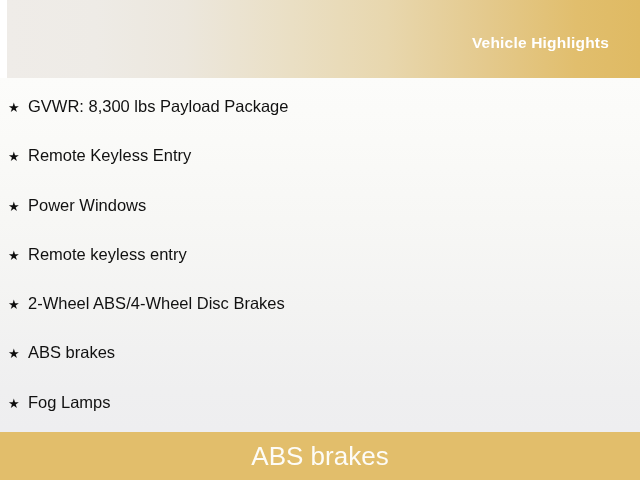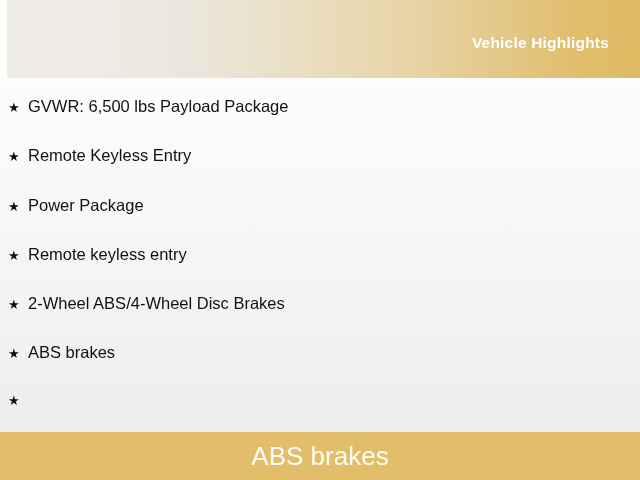--- a/index.html
+++ b/index.html
@@ -126,50 +126,51 @@
 
   <div class="header">
     <div class="header-title">Vehicle Highlights</div>
   </div>
 
   <div class="body">
     <ul class="highlight-list">
 
       <li class="highlight-item">
         <span class="star-icon">★</span>
-        <span class="highlight-label">GVWR: 6,500 lbs Payload Package</span>
+        <span class="highlight-label">GVWR: 8,300 lbs Payload Package</span>
       </li>
 
       <li class="highlight-item">
         <span class="star-icon">★</span>
         <span class="highlight-label">Remote Keyless Entry</span>
       </li>
 
       <li class="highlight-item">
         <span class="star-icon">★</span>
-        <span class="highlight-label">Power Package</span>
+        <span class="highlight-label">Power Windows</span>
       </li>
 
       <li class="highlight-item">
         <span class="star-icon">★</span>
         <span class="highlight-label">Remote keyless entry</span>
       </li>
 
       <li class="highlight-item">
         <span class="star-icon">★</span>
         <span class="highlight-label">2-Wheel ABS/4-Wheel Disc Brakes</span>
       </li>
 
       <li class="highlight-item">
         <span class="star-icon">★</span>
         <span class="highlight-label">ABS brakes</span>
       </li>
 
       <li class="highlight-item">
         <span class="star-icon">★</span>
+        <span class="highlight-label">Fog Lamps</span>
       </li>
 
     </ul>
   </div>
 
   <div class="footer">
     <div class="footer-caption">ABS brakes</div>
   </div>
 
 </div>

